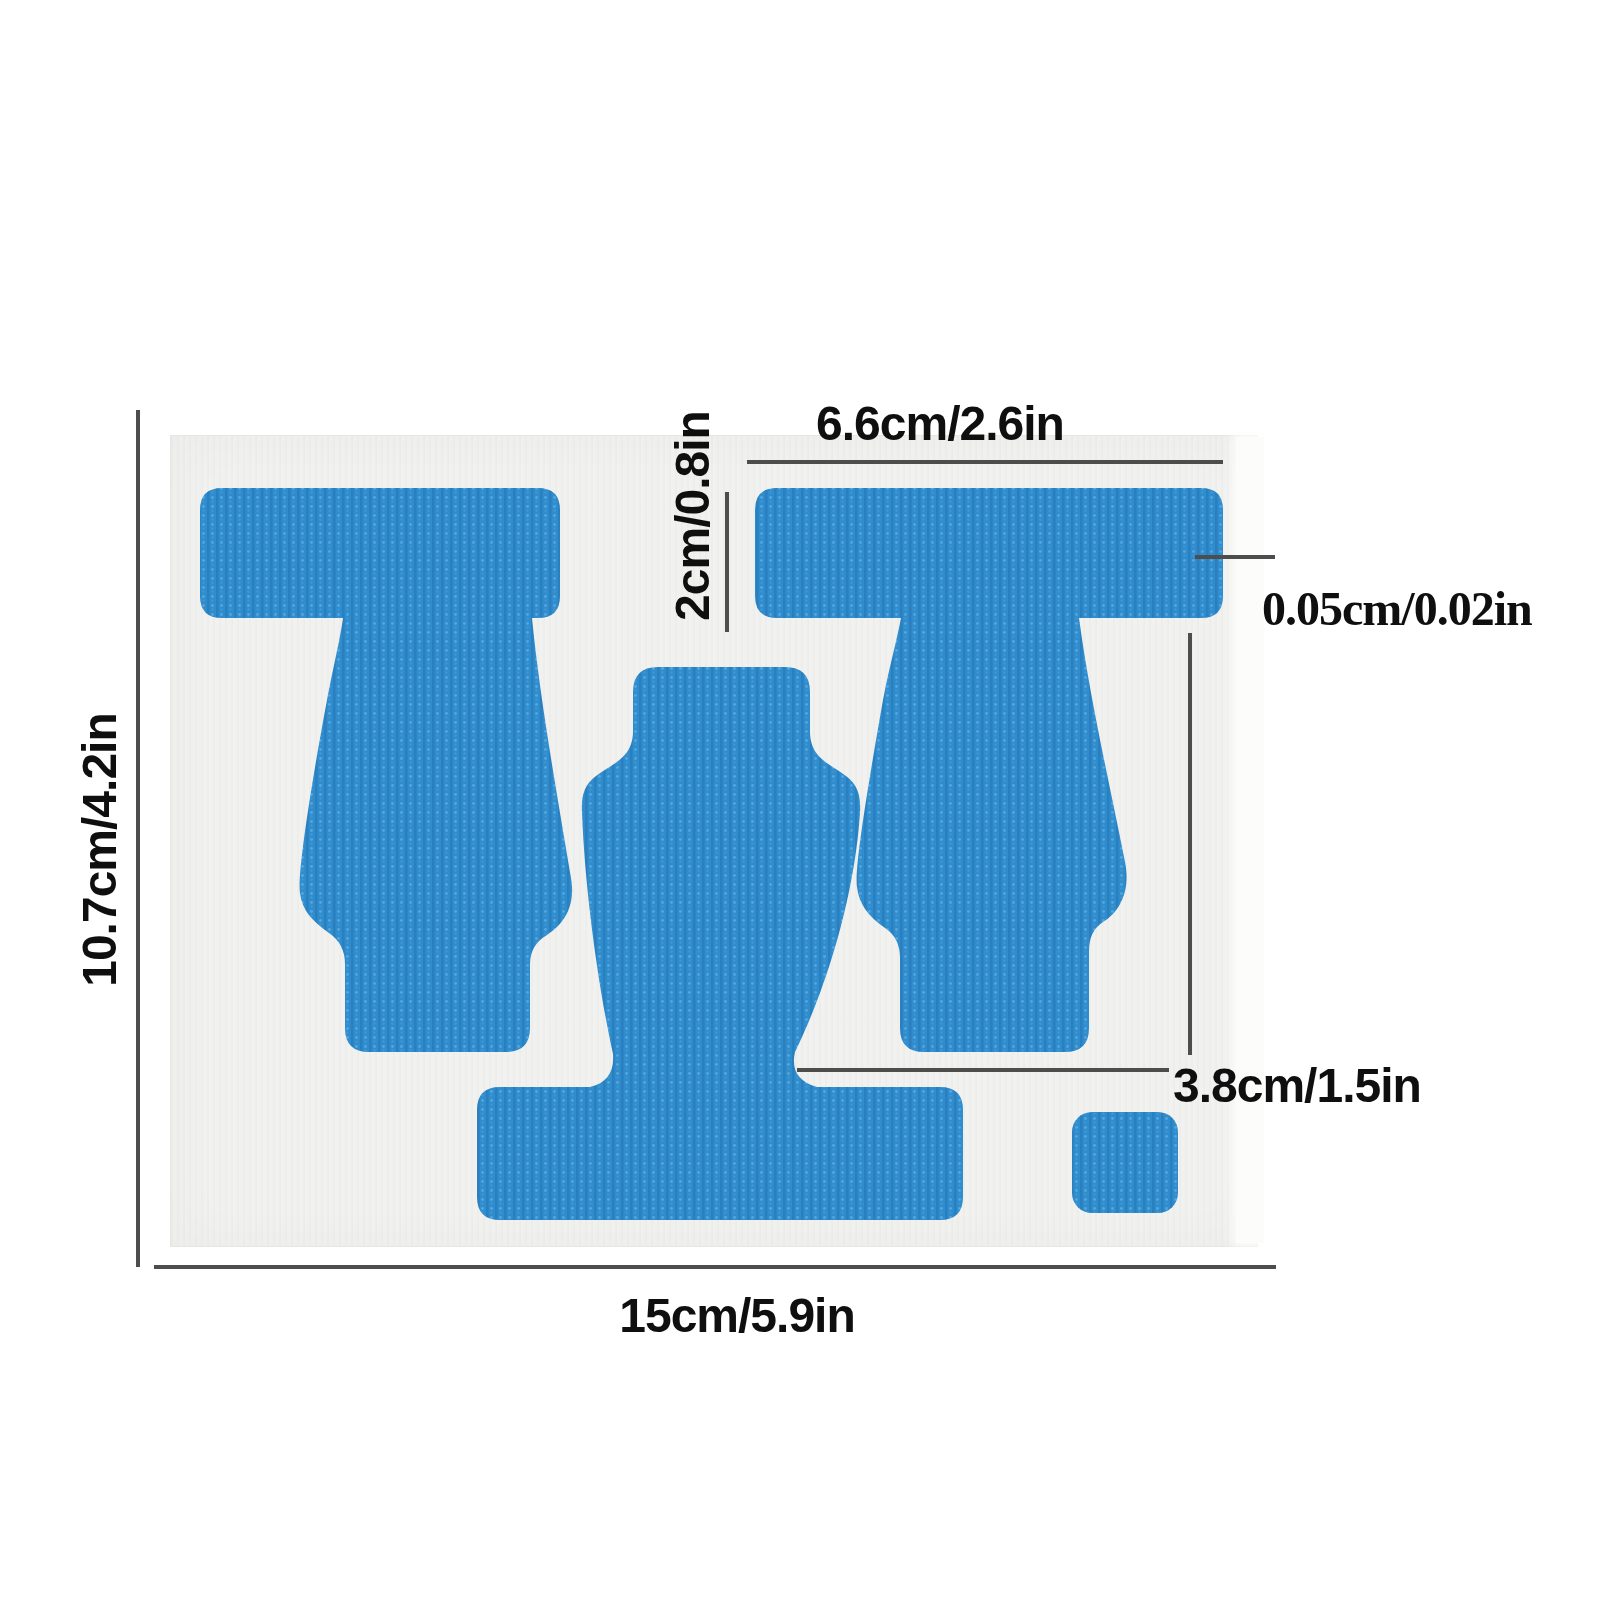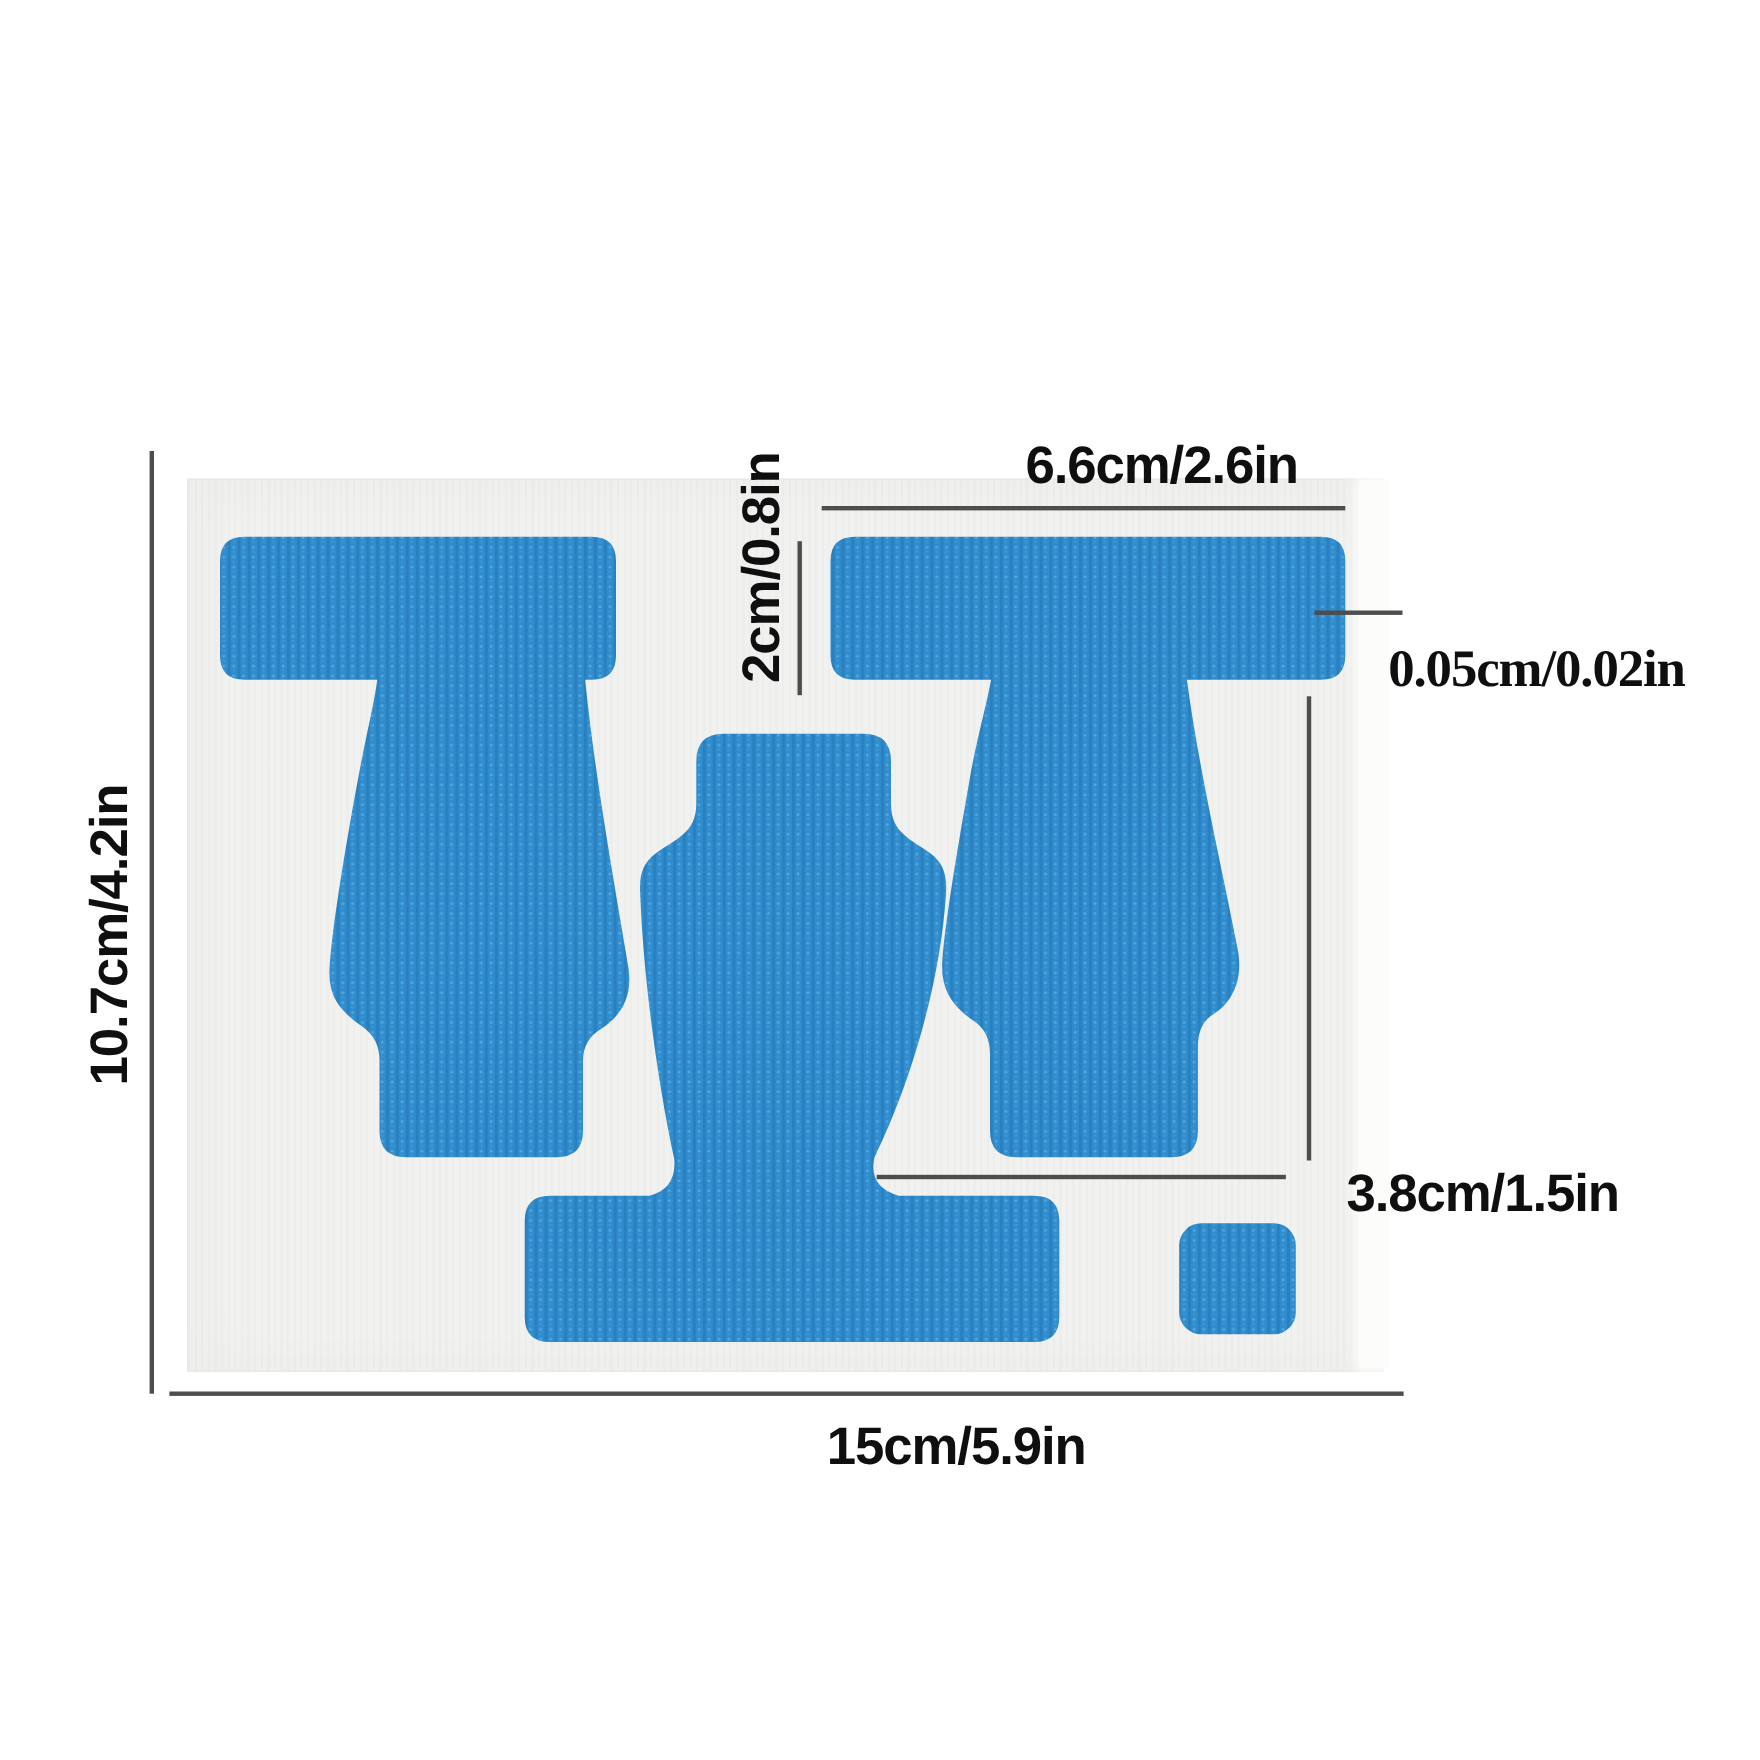--- a/index.html
+++ b/index.html
@@ -31,21 +31,21 @@
   }
   .dlabel{
     position:absolute;
     font-weight:700;
     font-size:48px;
     letter-spacing:-1px;
     color:#0f0f0f;
     white-space:nowrap;
     line-height:52px;
   }
-  .dlabel.center{text-align:right;}
+  .dlabel.center{text-align:center;}
   .rot{
     transform:rotate(-90deg);
     transform-origin:center center;
     text-align:center;
   }
 </style>
 </head>
 <body>
 
 <div id="canvas">
@@ -129,19 +129,19 @@
   <div class="dline" style="left:797px;top:1068px;width:372px;height:4px;"></div>
 
   <div class="dlabel center" style="left:700px;top:398px;width:480px;">6.6cm/2.6in</div>
 
   <div class="dlabel rot" style="left:563px;top:490px;width:260px;">2cm/0.8in</div>
 
 
   <div class="dlabel" style="left:1262px;top:583px;font-family:Liberation Serif, serif;">0.05cm/0.02in</div>
 
 
-  <div class="dlabel" style="left:1224px;top:1060px;">3.8cm/1.5in</div>
+  <div class="dlabel" style="left:1173px;top:1060px;">3.8cm/1.5in</div>
 
   <div class="dlabel rot" style="left:-60px;top:824px;width:320px;">10.7cm/4.2in</div>
 
   <div class="dlabel center" style="left:487px;top:1290px;width:500px;">15cm/5.9in</div>
 
 </div>
 
 </body></html>

